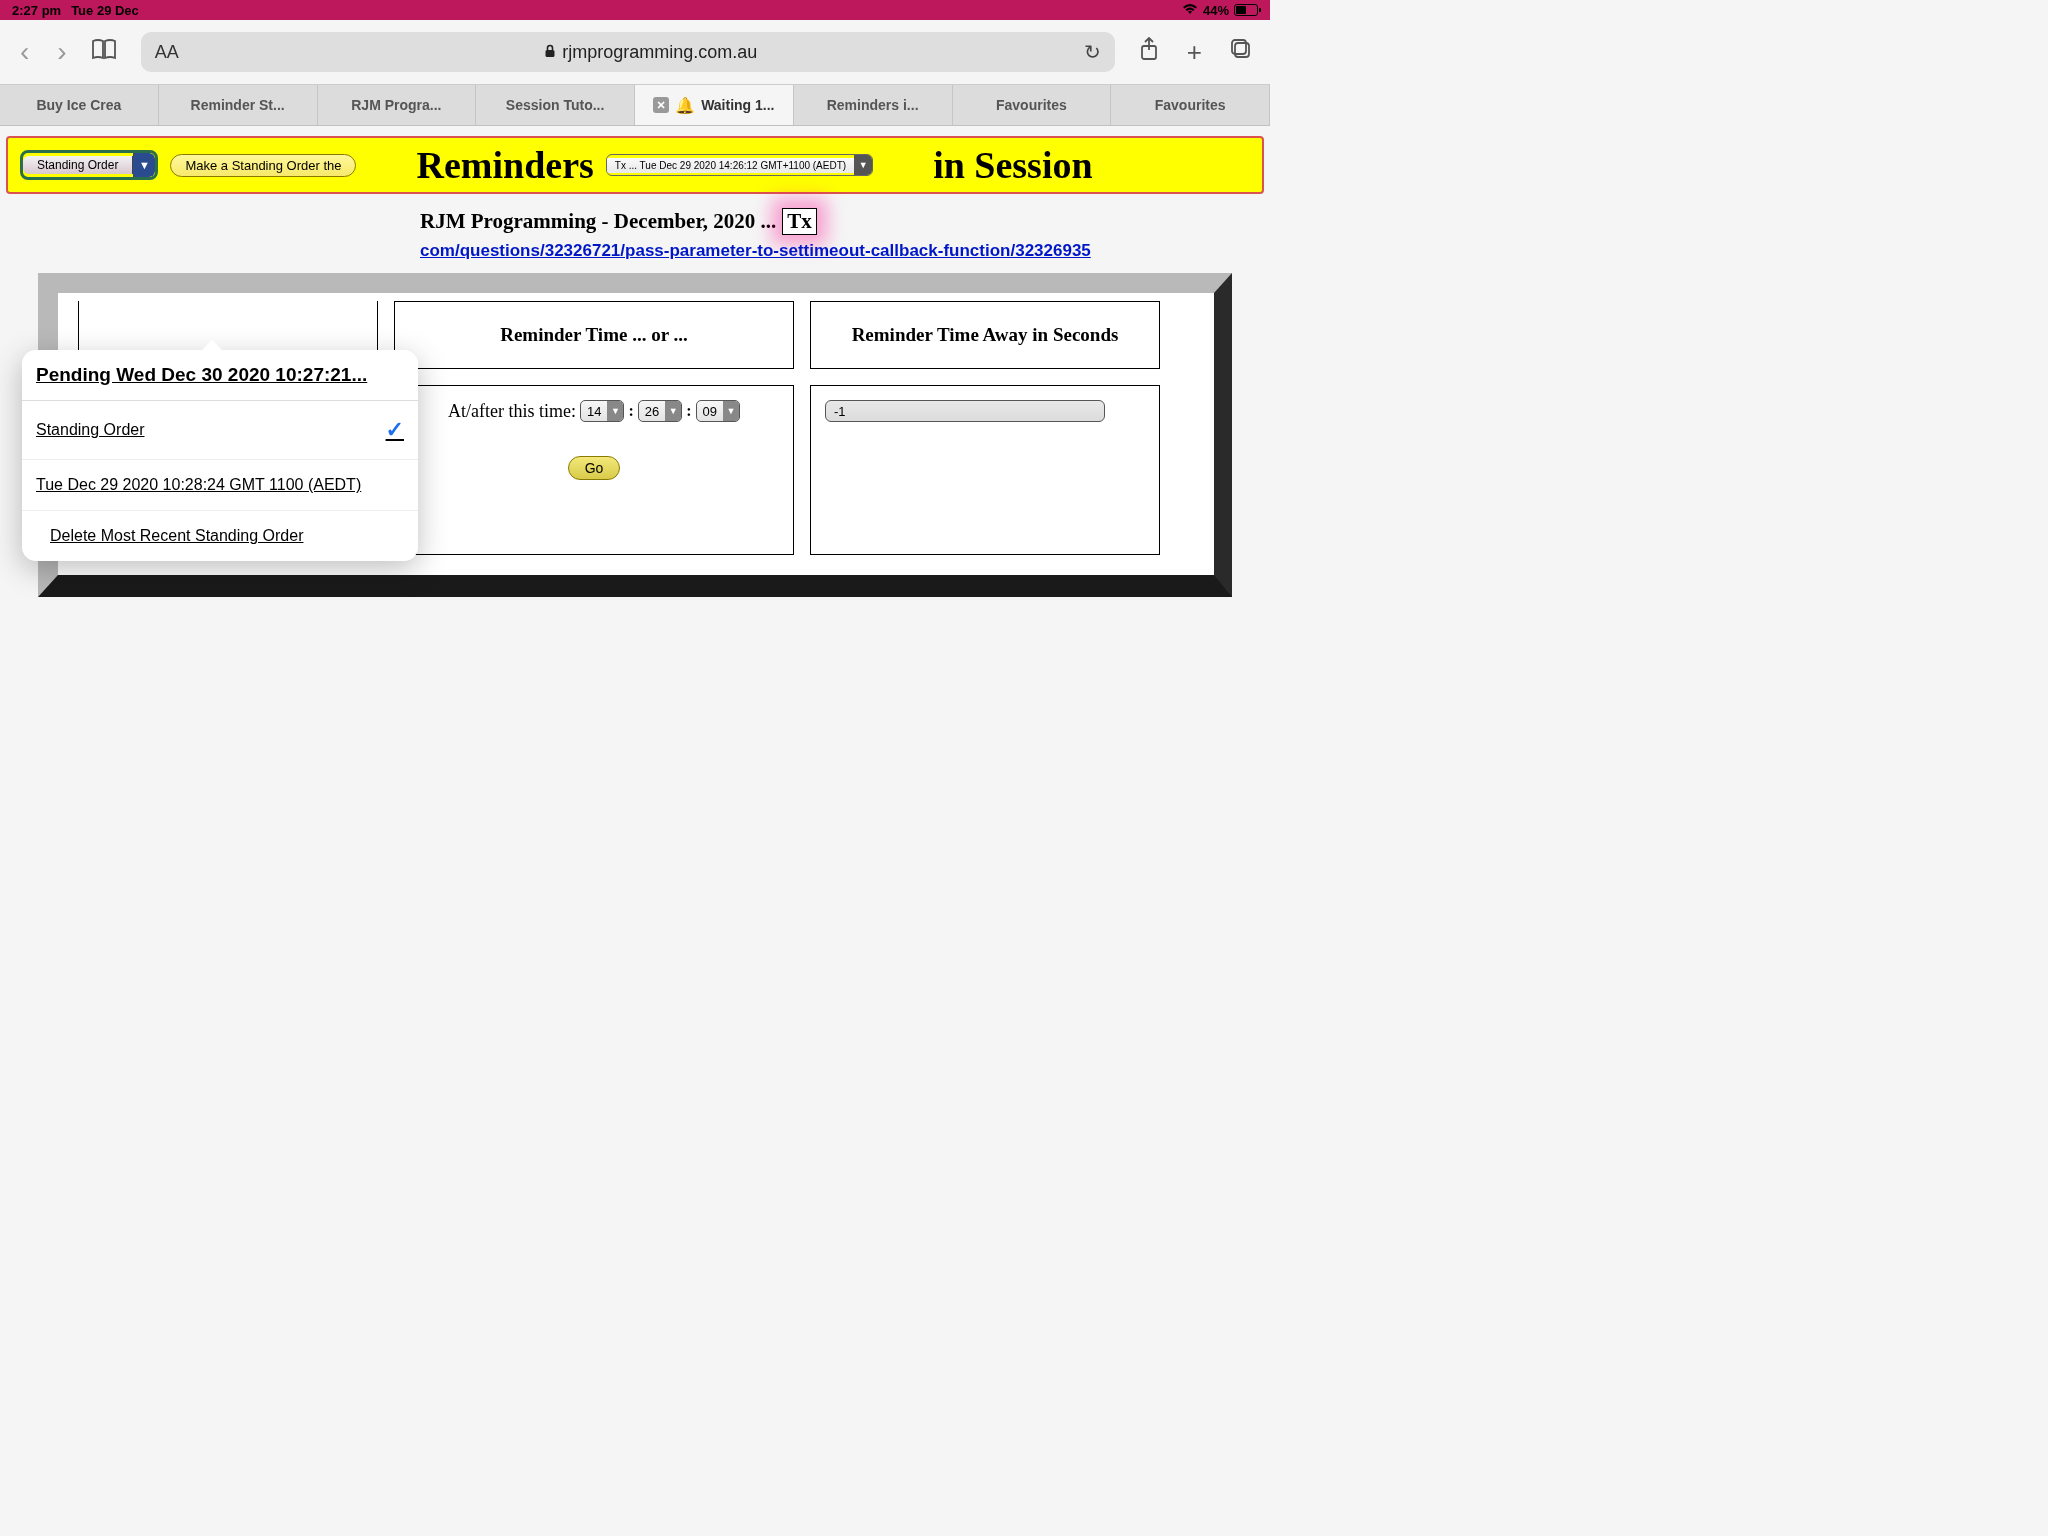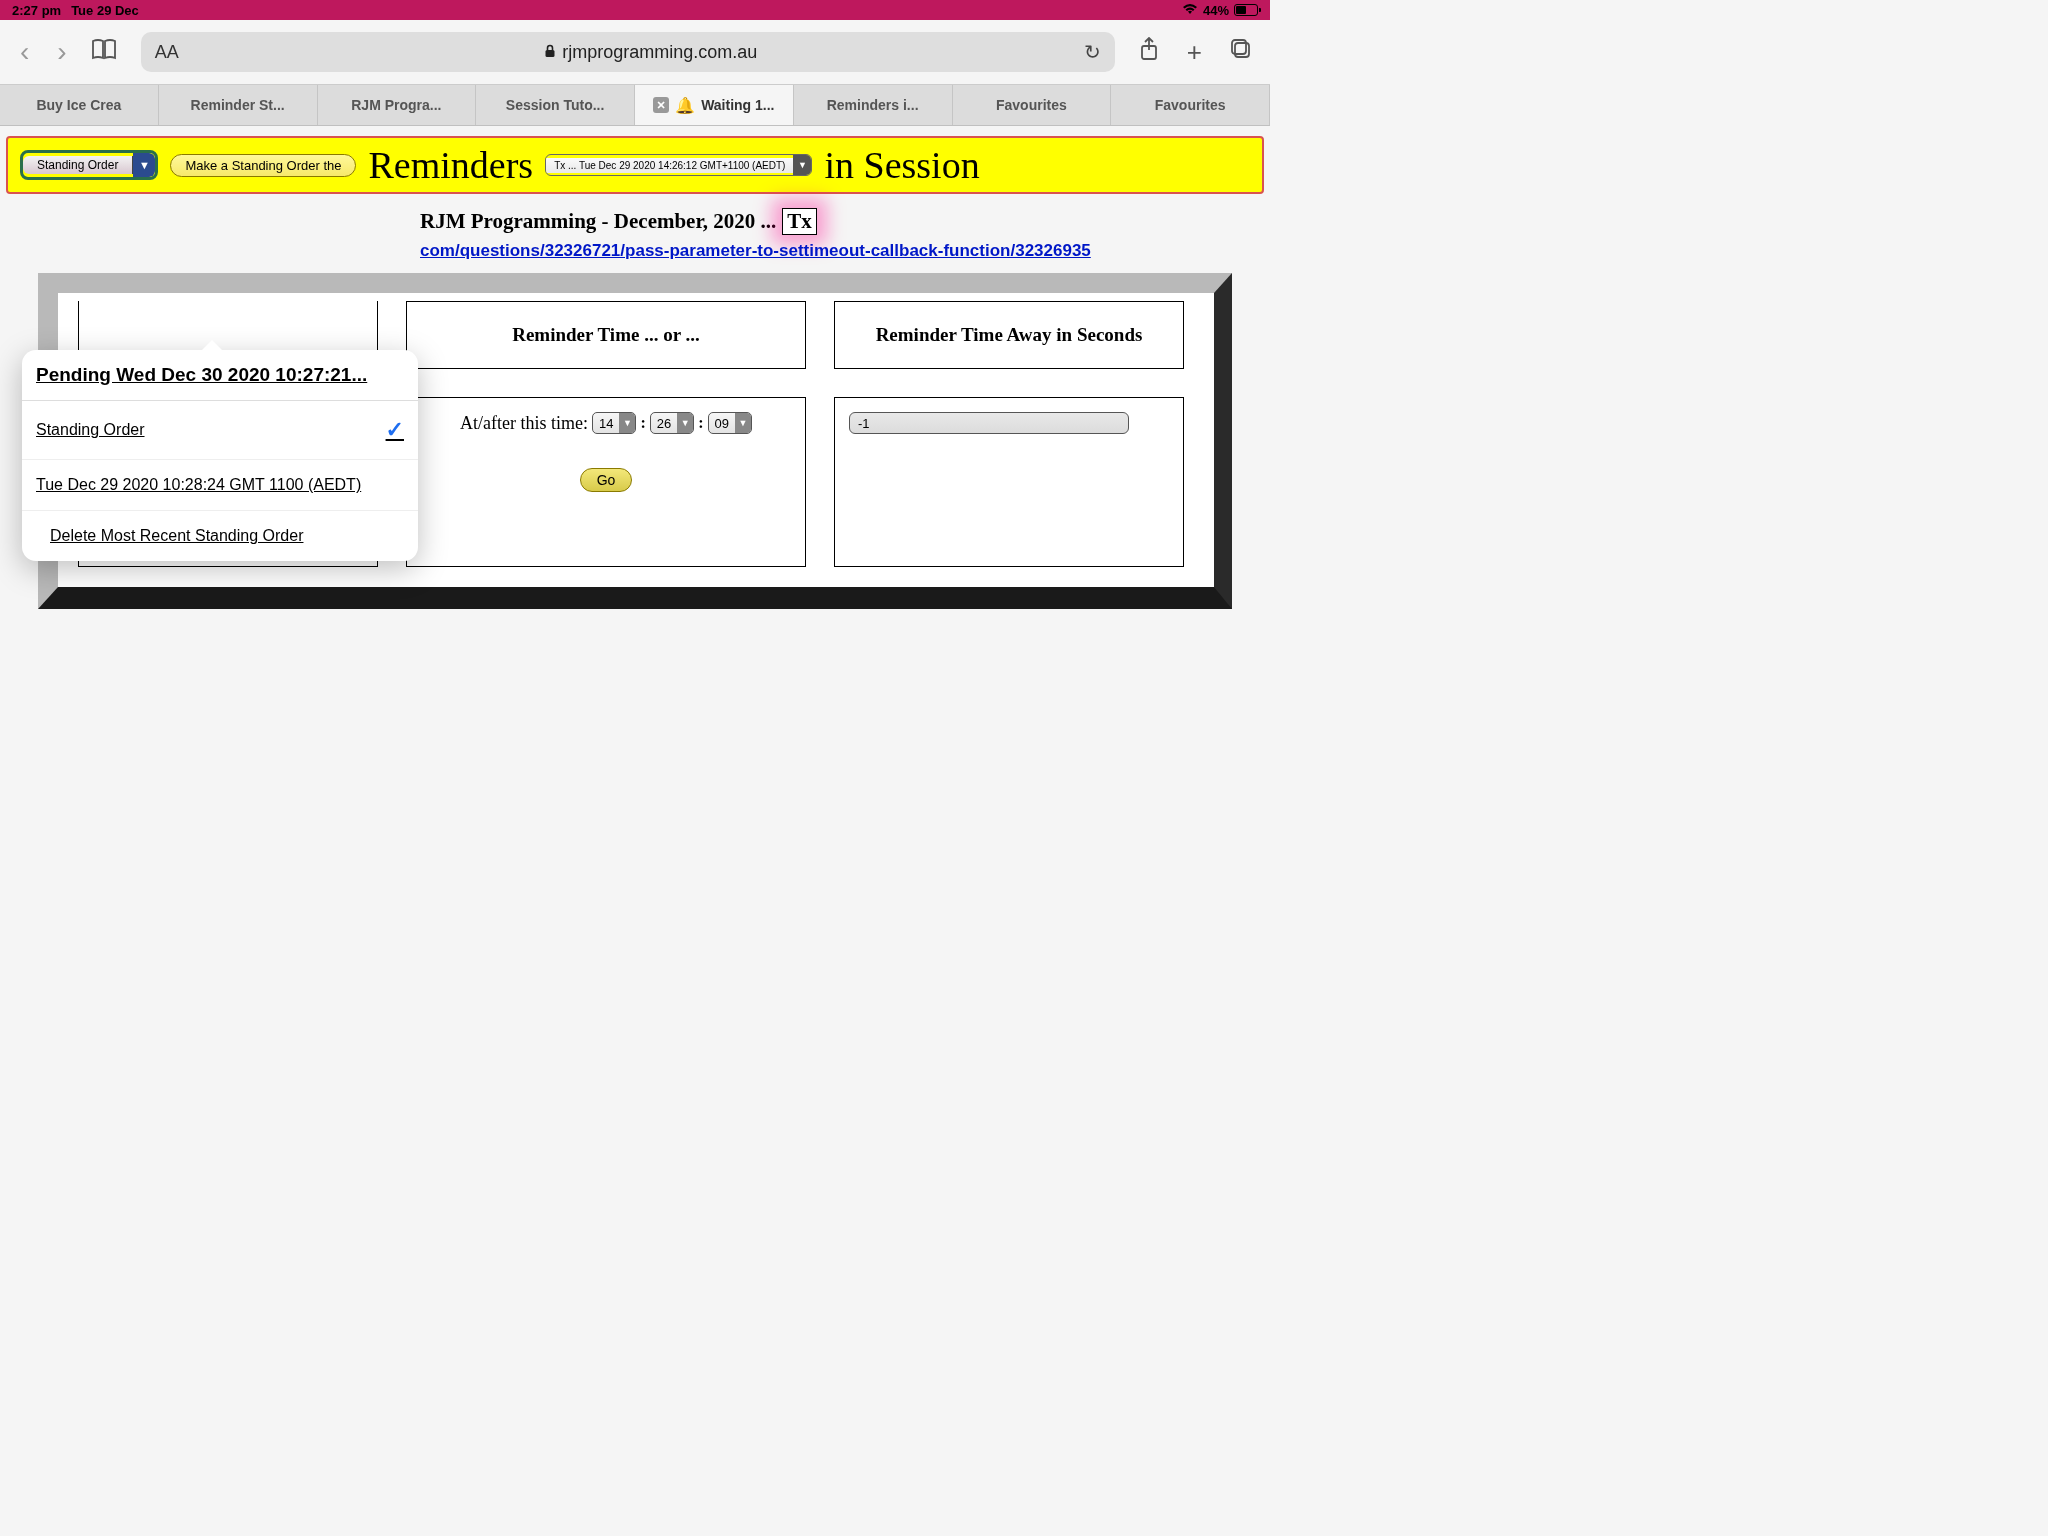--- a/index.html
+++ b/index.html
@@ -150,21 +150,22 @@
 .pill-btn {
   border: 1px solid #8a7a00;
   background: linear-gradient(#fff89a,#f7e96a);
   border-radius: 14px;
   padding: 3px 14px;
   font-size: 13px;
 }
 .big-word {
   font-family: Georgia, 'Times New Roman', serif;
   font-size: 38px;
-  font-weight: normal;
+  font-weight: bold;
+  margin-left: 48px;
 }
 .timestamp-select {
   display: flex; align-items: center;
   border: 1px solid #666;
   border-radius: 6px;
   overflow: hidden;
   height: 22px;
 }
 .timestamp-select .ts-body {
   background: linear-gradient(#fafafa,#e8e8e8);
@@ -212,21 +213,21 @@
   border-top: 20px solid #b9b9b9;
   border-left: 20px solid #b9b9b9;
   border-right: 18px solid #2a2a2a;
   border-bottom: 22px solid #1a1a1a;
   position: relative;
   padding-bottom: 8px;
 }
 .table-grid {
   display: grid;
   grid-template-columns: 300px 400px 350px;
-  gap: 28px;
+  gap: 16px;
   padding: 8px 20px 12px 20px;
 }
 .cell {
   border: 1.5px solid #000;
   background: #fff;
   padding: 14px;
 }
 .header-cell {
   min-height: 68px;
   display:flex; align-items:center; justify-content:center;

